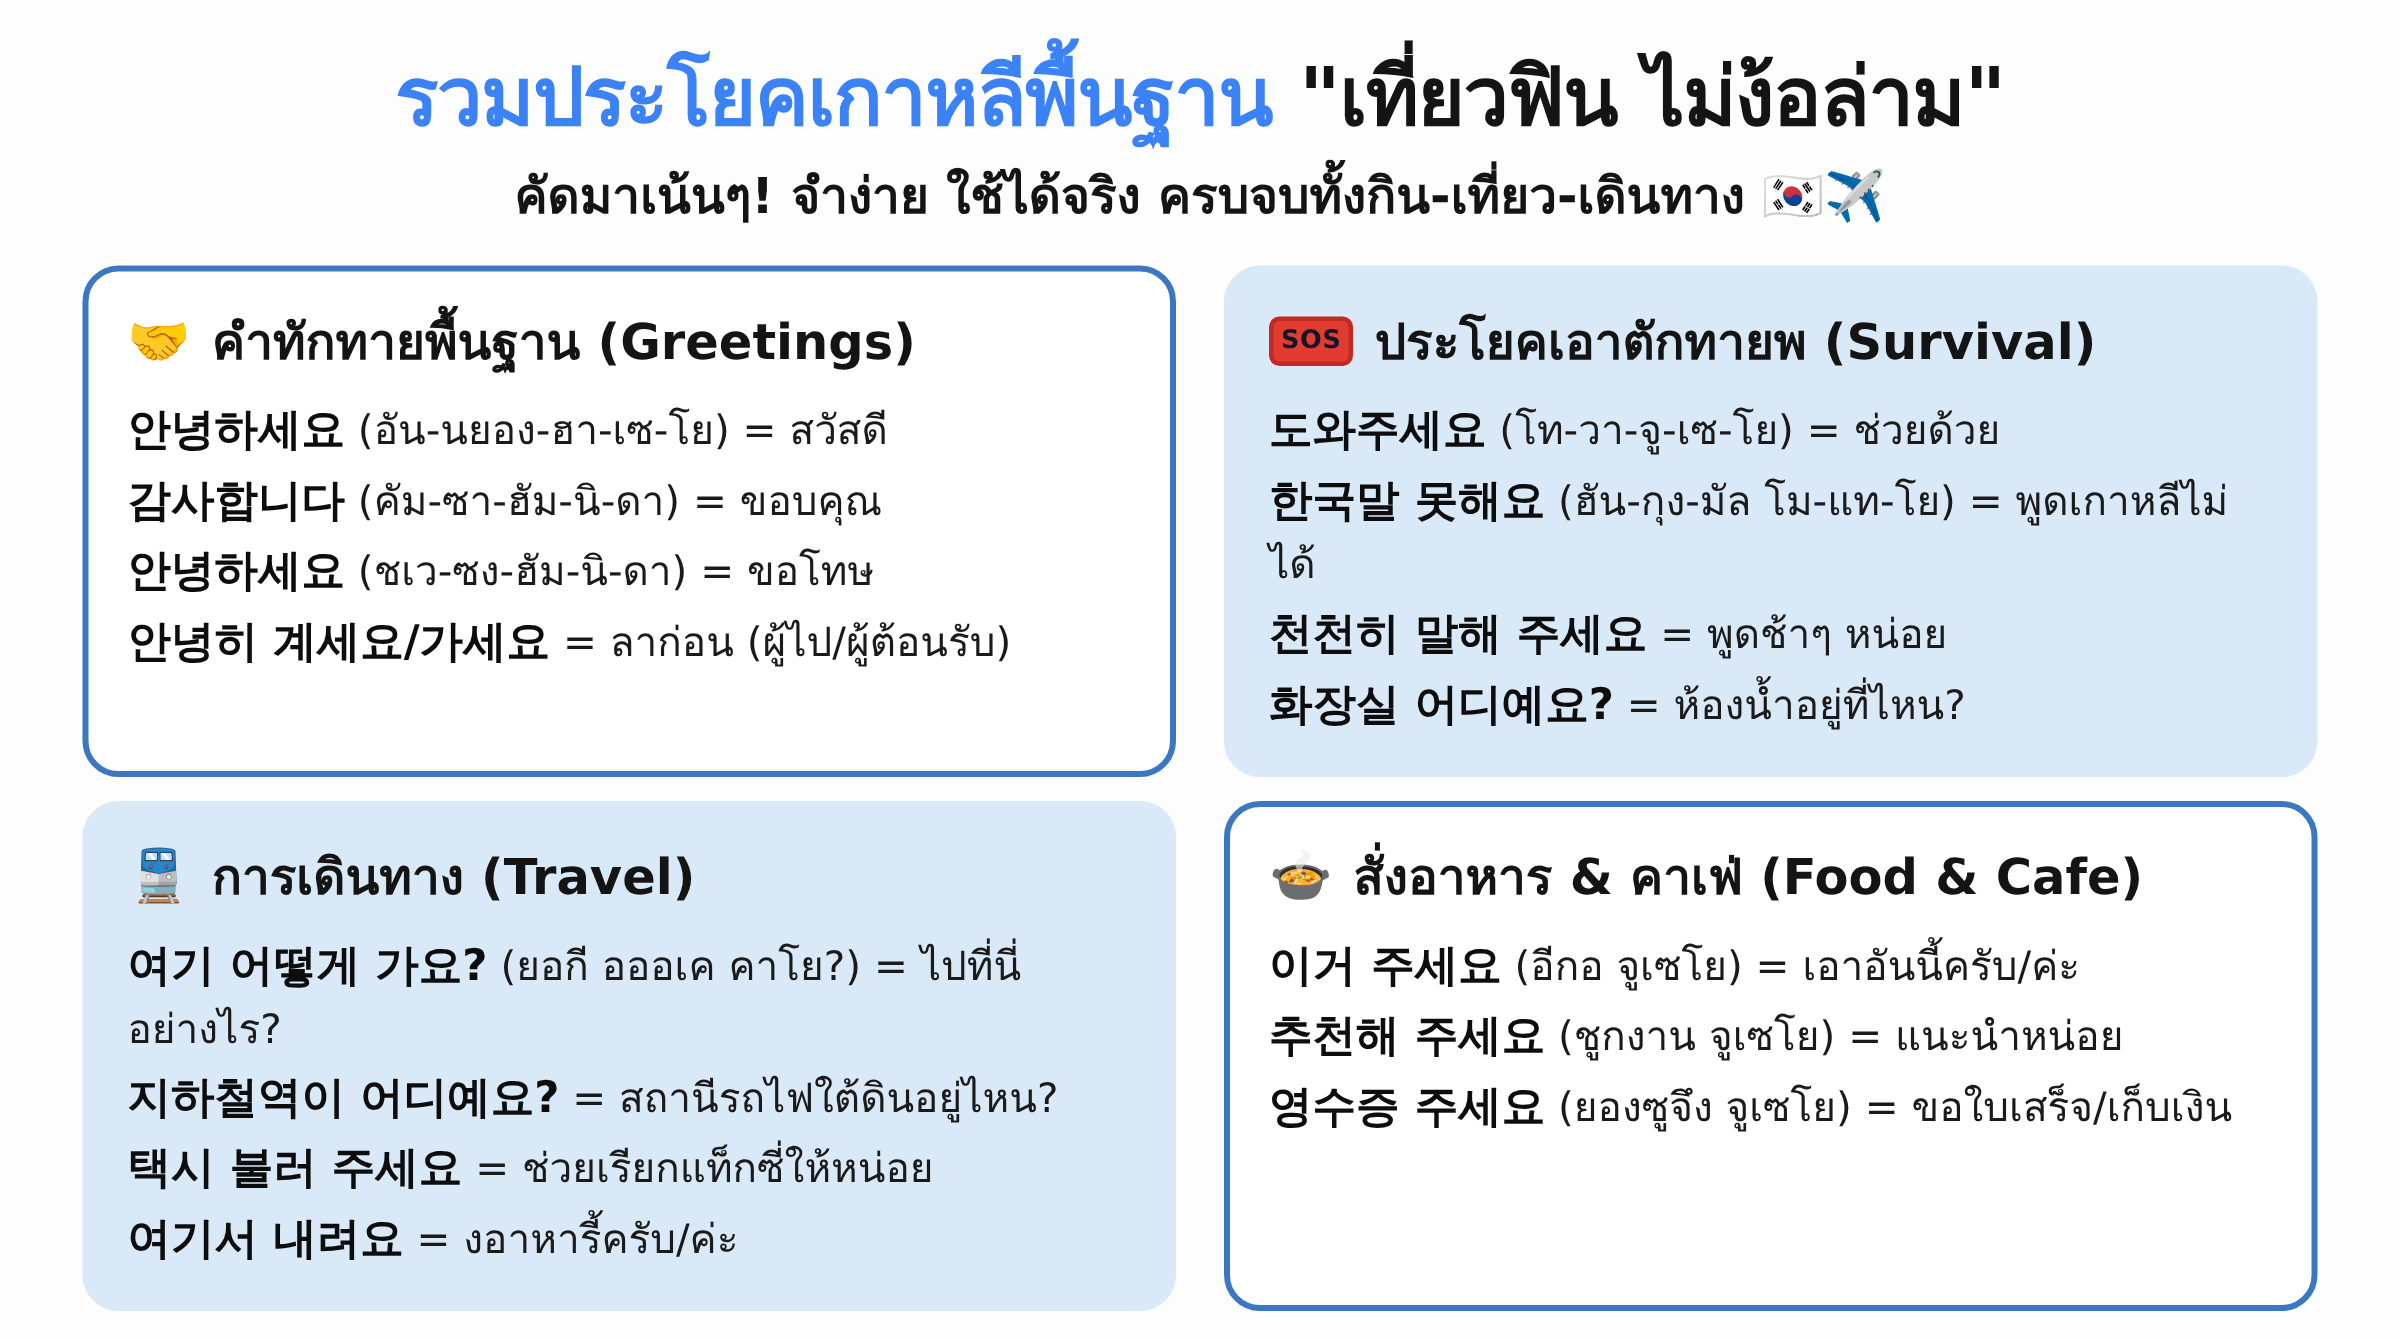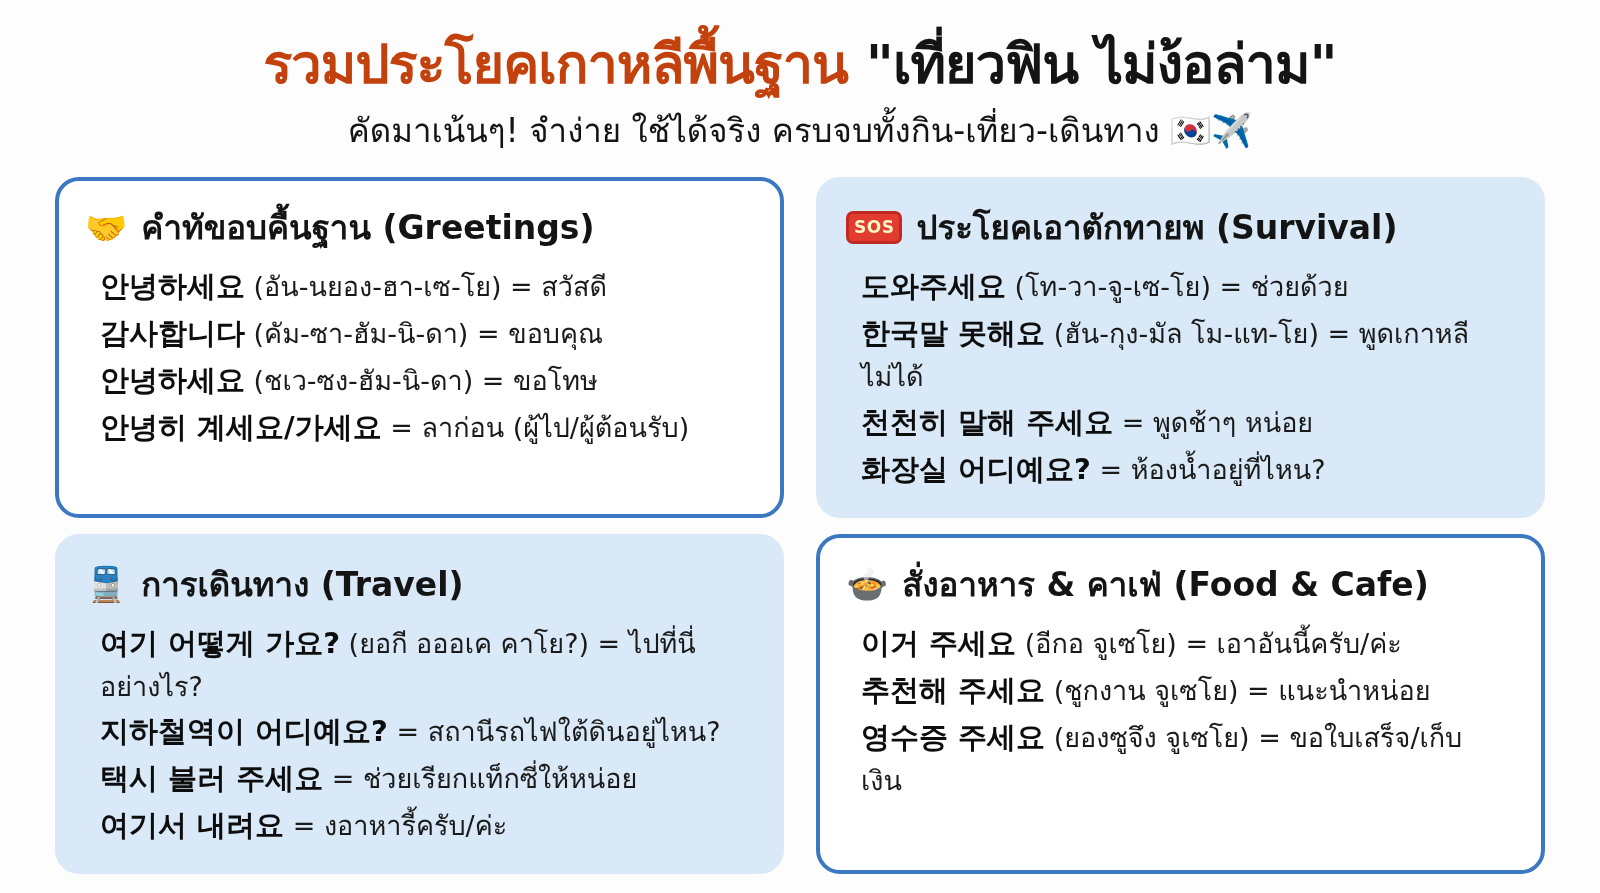--- a/index.html
+++ b/index.html
@@ -8,48 +8,48 @@
     background:#fdfdfd;
     font-family:"DejaVu Sans","Liberation Sans",sans-serif;
     color:#111;
     overflow:hidden;
   }
   .page{width:1600px;height:893px;display:flex;flex-direction:column;}
 
   
   .header{padding-top:34px;text-align:center;}
   .title{font-size:54px;font-weight:800;line-height:1.15;letter-spacing:-1px;}
-  .title .blue{color:#c2410c;}
+  .title .blue{color:#3b82f6;}
   .title .black{color:#141414;}
-  .subtitle{margin-top:8px;font-size:33px;font-weight:400;color:#141414;}
+  .subtitle{margin-top:8px;font-size:33px;font-weight:700;color:#141414;}
 
   
   .cards{
     display:grid;
     grid-template-columns:1fr 1fr;
     gap:16px 32px;
     padding:20px 55px 0 55px;
   }
   .card{border-radius:24px;padding:16px 26px 20px 26px;box-sizing:border-box;}
   .card.outlined{background:#ffffff;border:4px solid #3b78c1;}
   .card.filled{background:#d9e9f8;border:4px solid #d9e9f8;}
   .card-title{
     display:flex;align-items:center;gap:14px;
     font-size:33px;font-weight:800;color:#141414;
     margin:4px 0 10px 0;
   }
   .card-title .emoji{font-size:34px;line-height:1;}
   .sos-box{
     display:inline-flex;align-items:center;justify-content:center;
-    background:#e23b30;color:#fef9c3;
+    background:#e23b30;color:#0f172a;
     border-radius:7px;border:3px solid #c02a20;
     font-size:17px;font-weight:800;letter-spacing:.5px;
     padding:5px 5px;line-height:1;
   }
-  .phrase{font-size:27px;line-height:1.55;margin:2px 15px;color:#1a1a1a;}
+  .phrase{font-size:27px;line-height:1.55;margin:2px 0;color:#1a1a1a;}
   .phrase .ko{font-weight:800;font-size:29px;color:#0d0d0d;}
 
   
   .protip{
     text-align:center;font-size:26px;color:#1a1a1a;
     margin:18px 0 0 0;
   }
 </style>
 </head>
 <body>
@@ -63,21 +63,21 @@
     <div class="subtitle">
       <span>คัดมาเน้นๆ! จำง่าย ใช้ได้จริง ครบจบทั้งกิน-เที่ยว-เดินทาง </span><span>🇰🇷✈️</span>
     </div>
   </div>
 
   <div class="cards">
 
     <div class="card outlined">
       <div class="card-title">
         <span class="emoji">🤝</span>
-        <span>คำทัขอบคื้นฐาน (Greetings)</span>
+        <span>คำทักทายพื้นฐาน (Greetings)</span>
       </div>
       <p class="phrase"><span class="ko">안녕하세요</span><span> (อัน-นยอง-ฮา-เซ-โย) = สวัสดี</span></p>
       <p class="phrase"><span class="ko">감사합니다</span><span> (คัม-ซา-ฮัม-นิ-ดา) = ขอบคุณ</span></p>
       <p class="phrase"><span class="ko">안녕하세요</span><span> (ชเว-ซง-ฮัม-นิ-ดา) = ขอโทษ</span></p>
       <p class="phrase"><span class="ko">안녕히 계세요/가세요</span><span> = ลาก่อน (ผู้ไป/ผู้ต้อนรับ)</span></p>
     </div>
 
     <div class="card filled">
       <div class="card-title">
         <span class="sos-box">SOS</span>

